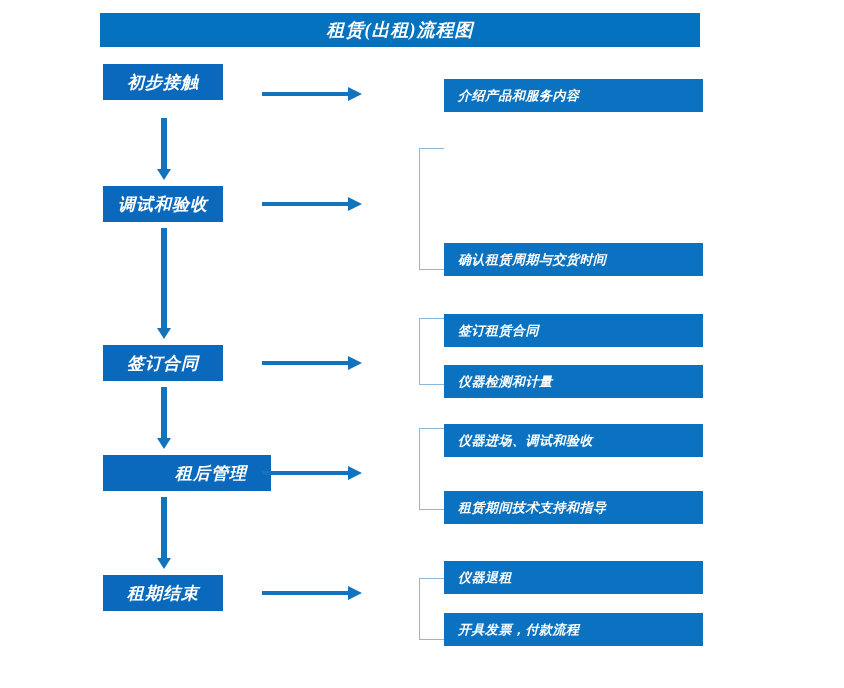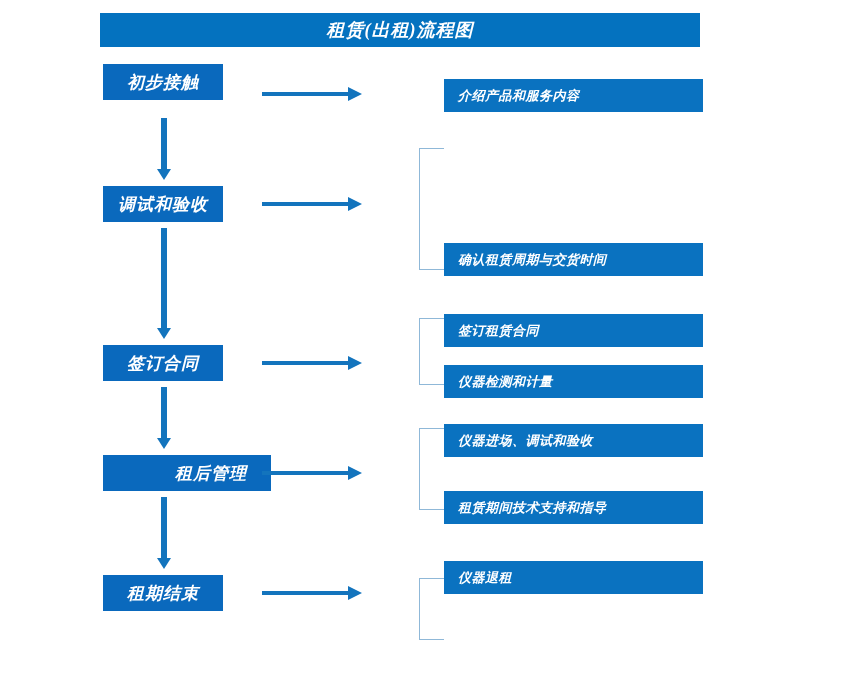--- a/index.html
+++ b/index.html
@@ -187,14 +187,15 @@
   <div class="bracket" style="top:428px; height:82px;"></div>
   <div class="bracket" style="top:578px; height:62px;"></div>
 
   <div class="detail-box" style="top:79px;">介绍产品和服务内容</div>
   <div class="detail-box" style="top:314px;">签订租赁合同</div>
   <div class="detail-box" style="top:243px;">确认租赁周期与交货时间</div>
   <div class="detail-box" style="top:365px;">仪器检测和计量</div>
   <div class="detail-box" style="top:424px;">仪器进场、调试和验收</div>
   <div class="detail-box" style="top:561px;">仪器退租</div>
   <div class="detail-box" style="top:491px;">租赁期间技术支持和指导</div>
+  <div class="detail-box" style="top:613px;">开具发票，付款流程</div>
 
 </div>
 
 </body></html>

